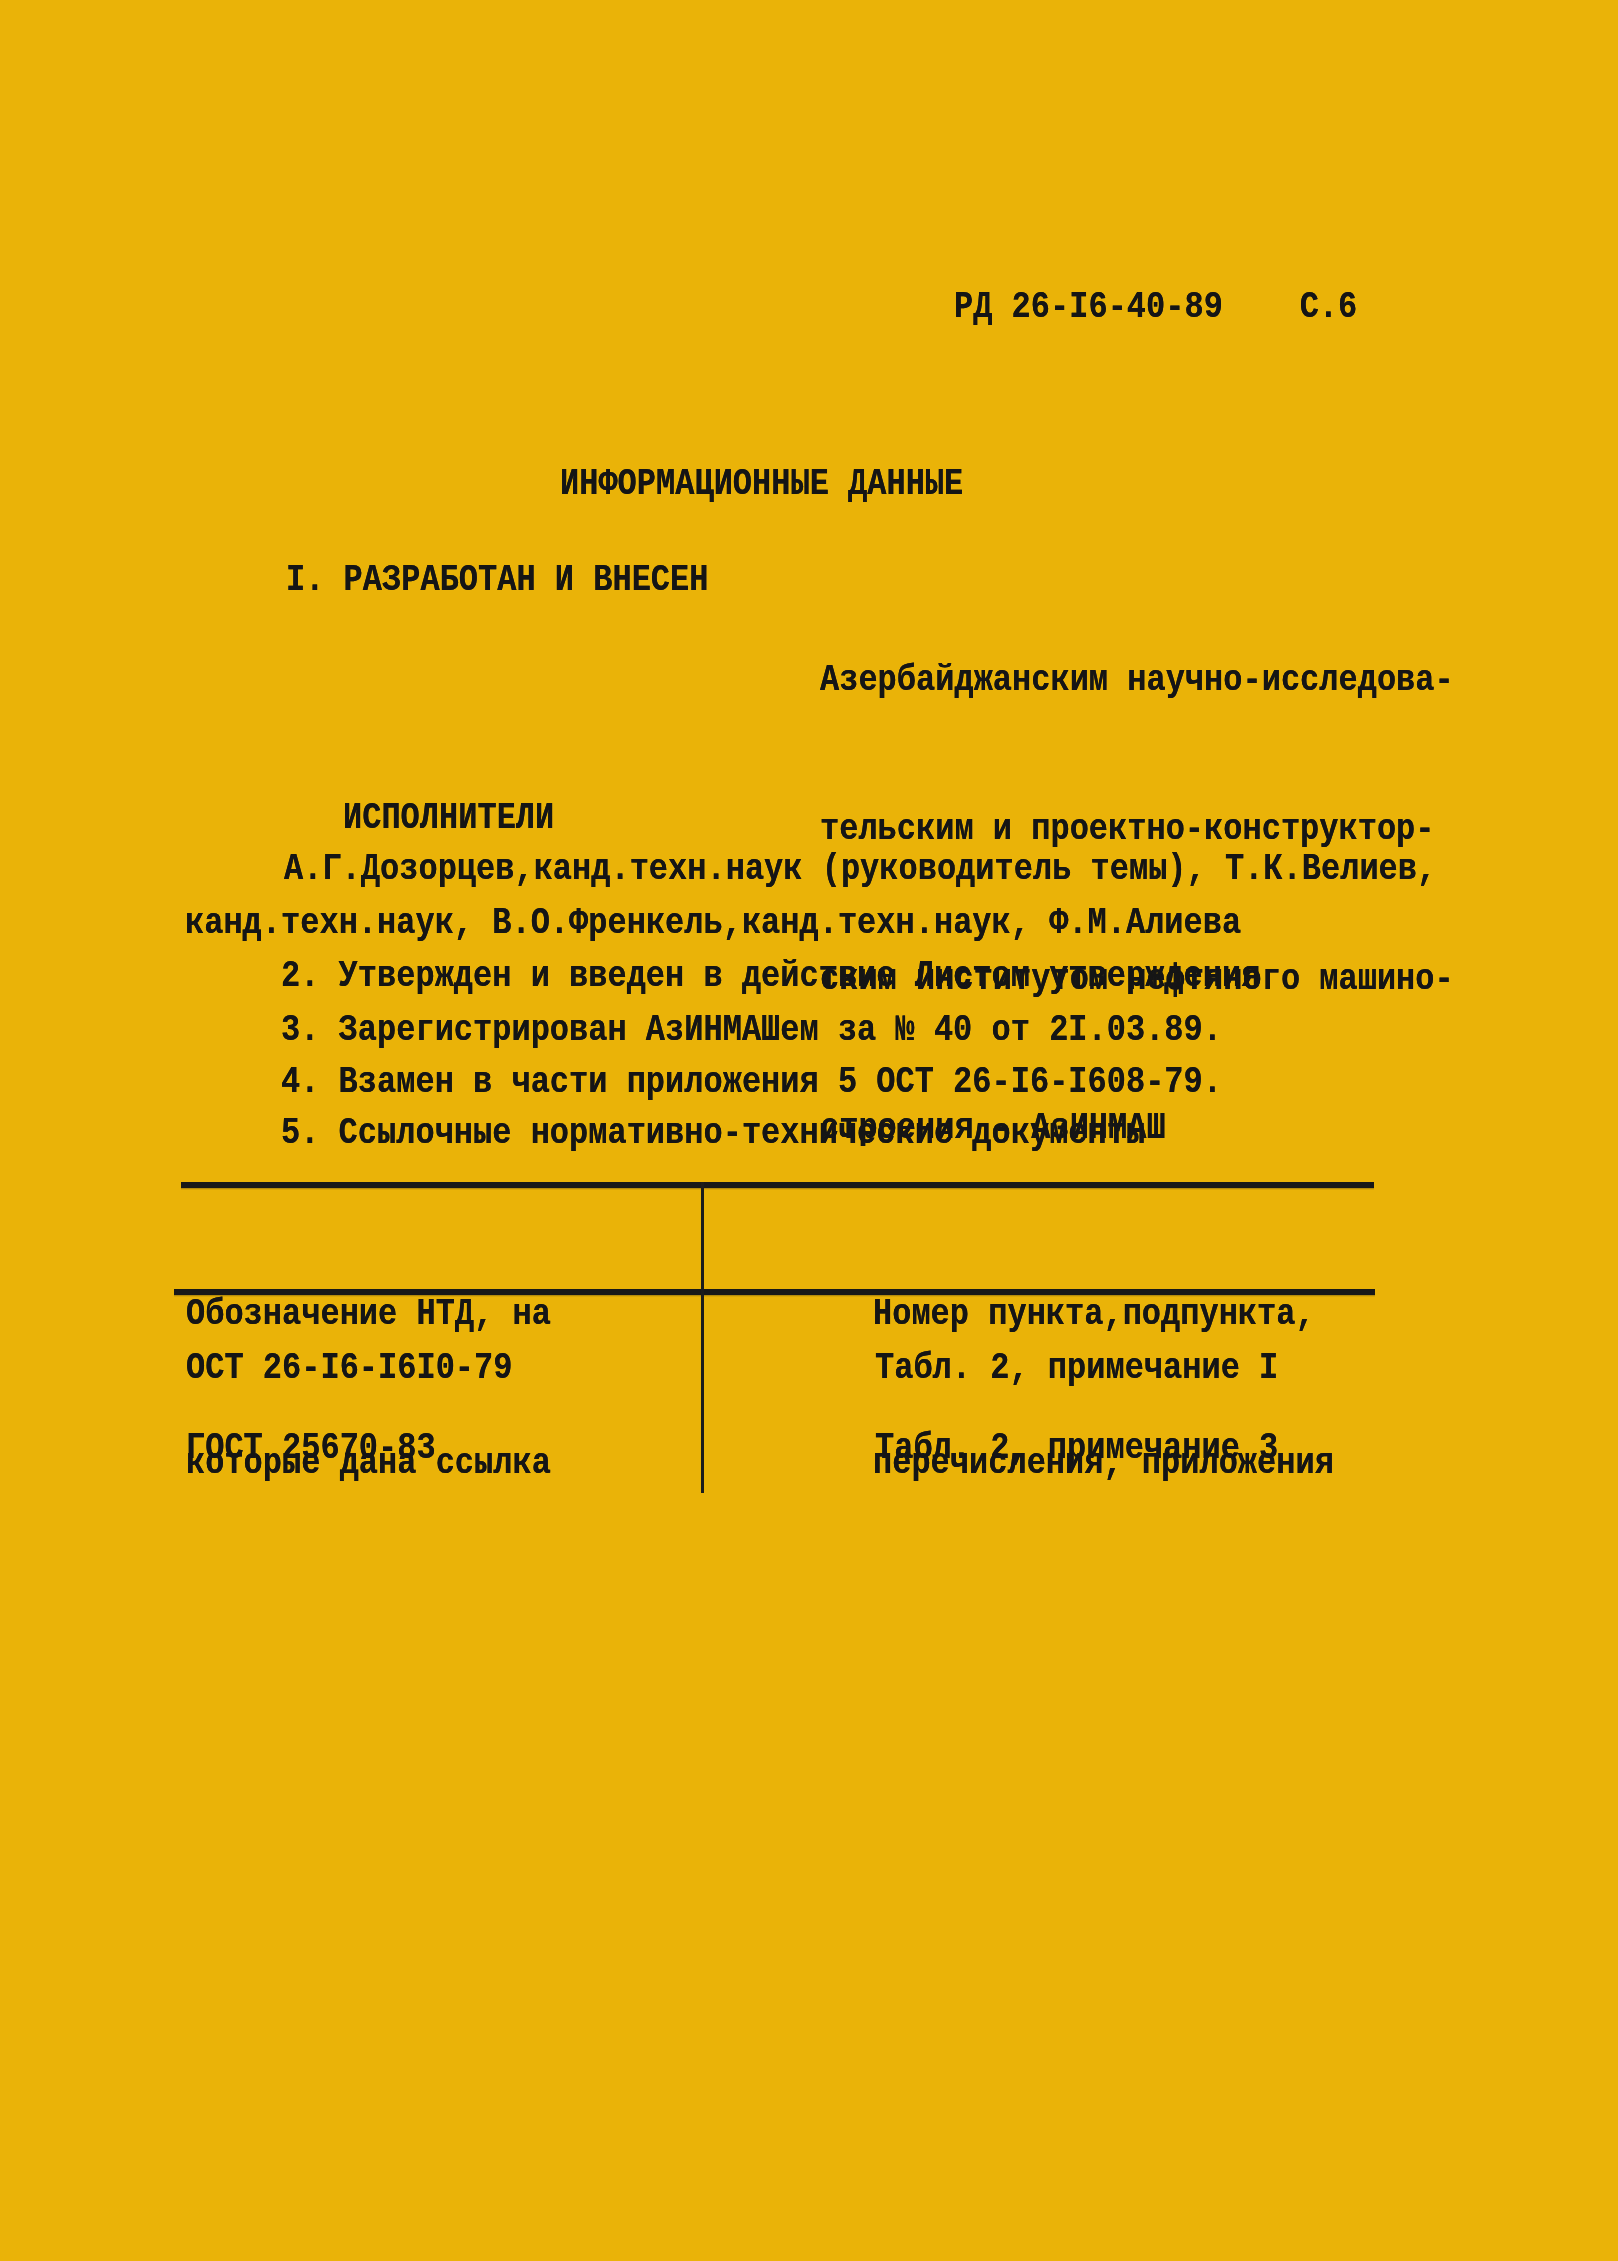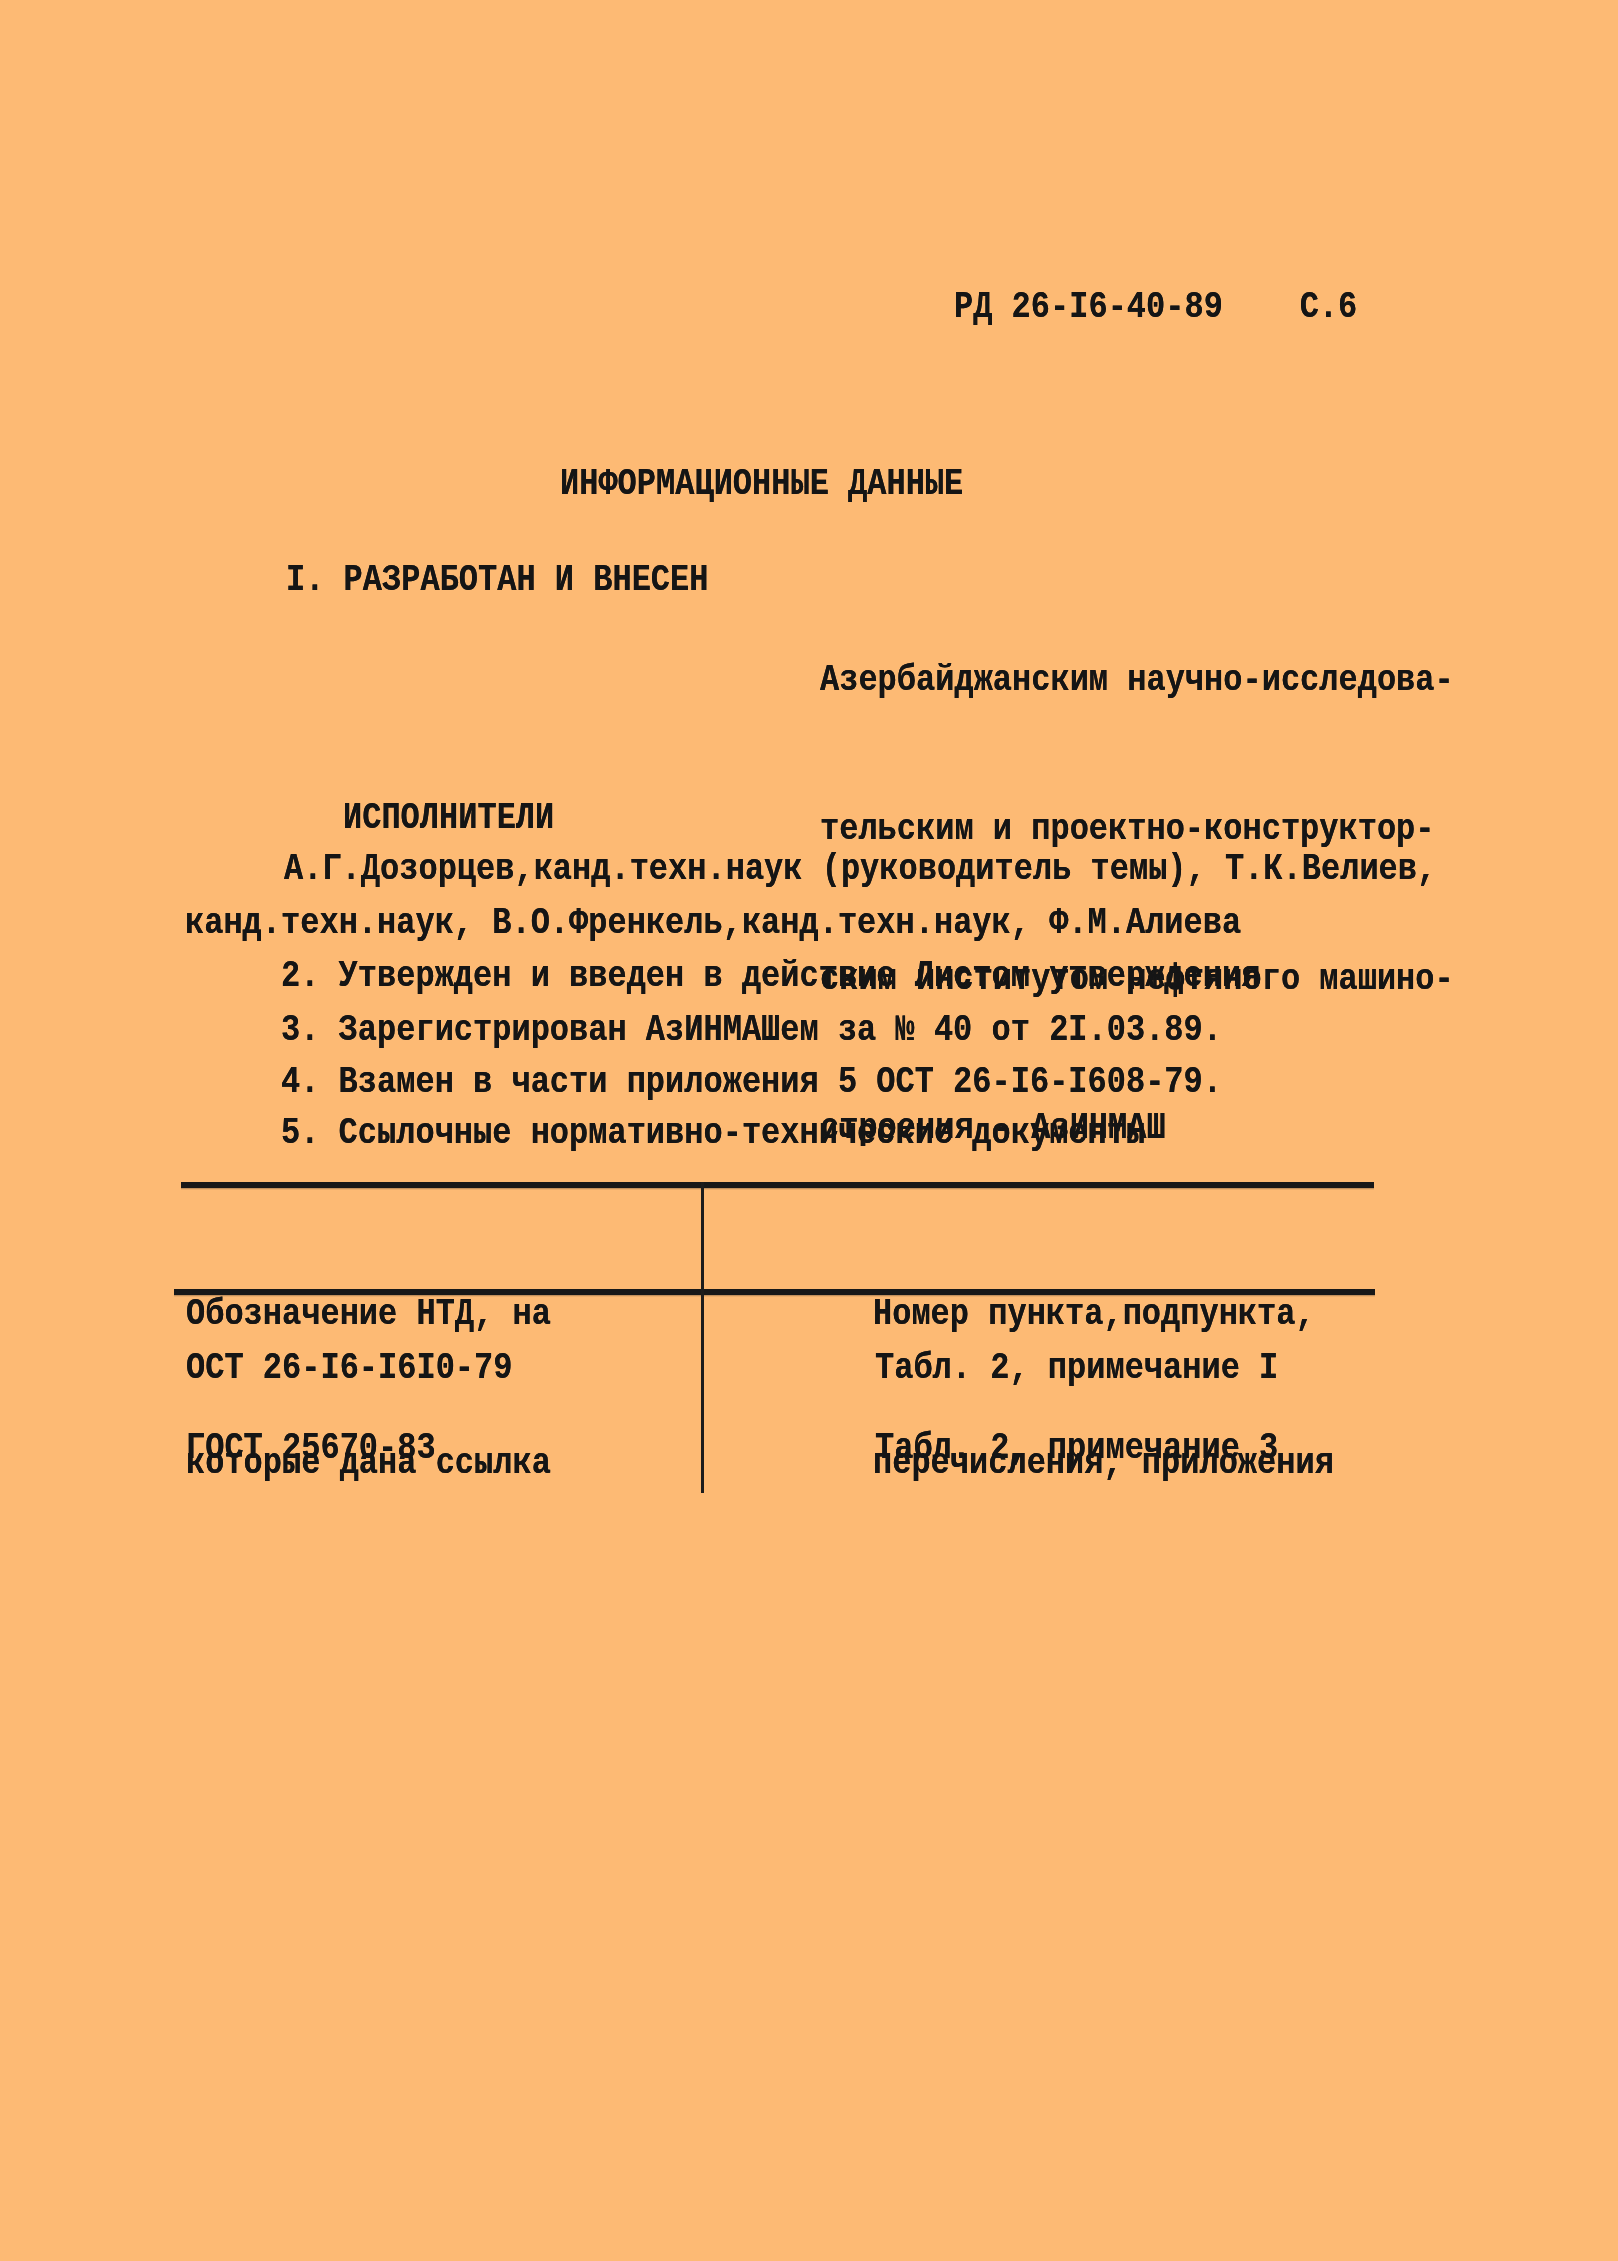--- a/index.html
+++ b/index.html
@@ -1,20 +1,20 @@
 <!DOCTYPE html>
 <html style="font-size:10.2px"><head>
 <meta charset="utf-8">
 <style>
   html, body { margin: 0; padding: 0; background: #ffffff; }
   .page {
     position: relative;
     width: 1619px;
     height: 2261px;
-    background: #fdba74;
+    background: #eab308;
     overflow: hidden;
     font-family: "Liberation Mono", "DejaVu Sans Mono", monospace;
     font-weight: 700;
     color: #151515;
   }
   .t {
     position: absolute;
     font-size: 32px;
     line-height: 43px;
     white-space: pre;

